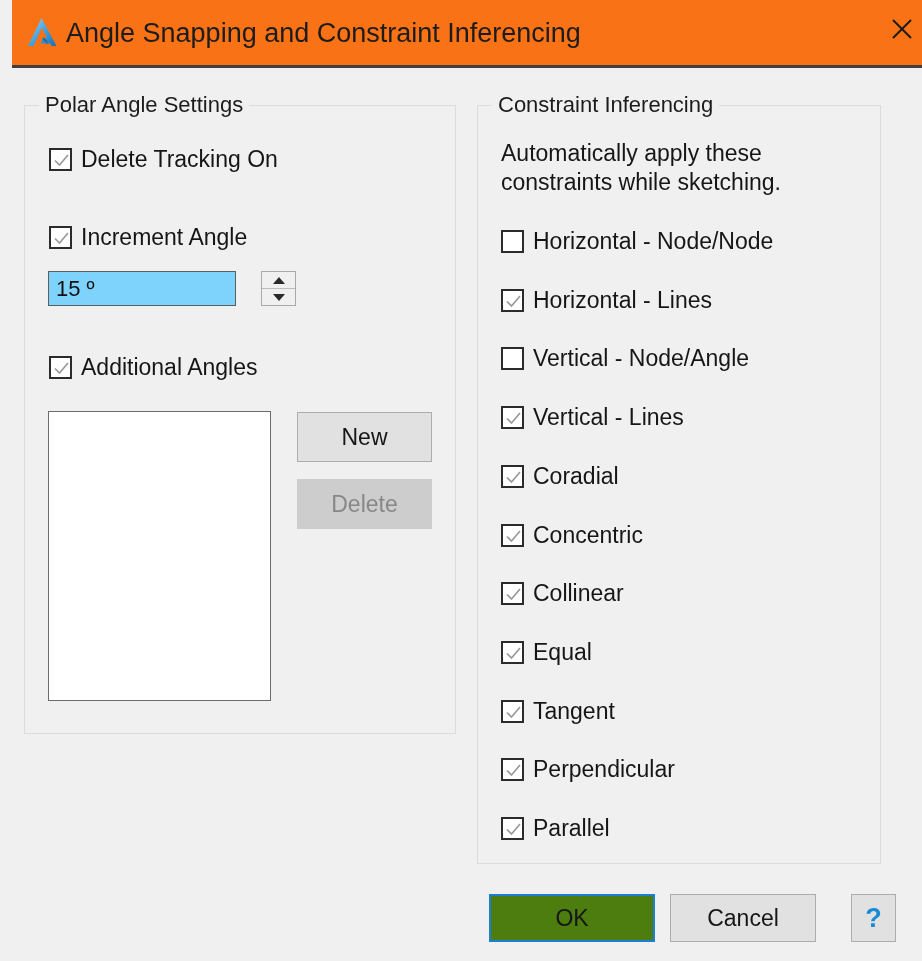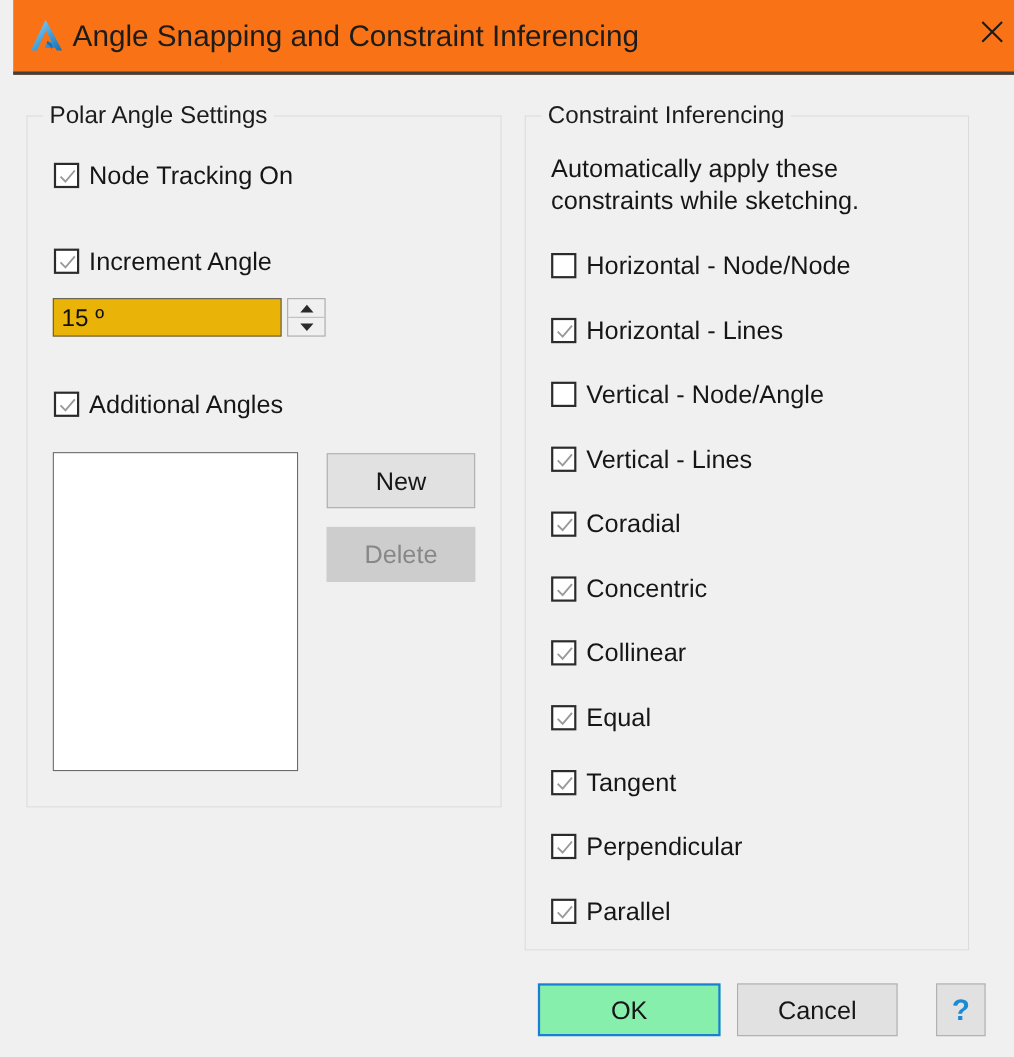--- a/index.html
+++ b/index.html
@@ -98,22 +98,22 @@
     margin-left: 9px;
     font-size: 23px;
     line-height: 26px;
     color: #161616;
   }
 
   
   .numfield {
     position: absolute;
     left: 48px; top: 271px;
-    width: 208px; height: 35px;
-    background: #eab308;
+    width: 188px; height: 35px;
+    background: #7dd3fc;
     border: 1px solid #5d5d5d;
     box-sizing: border-box;
     font-family: "Liberation Sans", sans-serif;
     font-size: 22px;
     color: #111;
     padding: 0 7px;
     outline: none;
   }
   .spinner {
     position: absolute;
@@ -176,21 +176,21 @@
     color: #878787;
     cursor: default;
   }
   #new-btn    { left: 297px; top: 412px; width: 135px; height: 50px; }
   #delete-btn { left: 297px; top: 479px; width: 135px; height: 50px; }
 
   #ok-btn {
     left: 489px; top: 894px;
     width: 166px; height: 48px;
     border: 2px solid #1a7fd4;
-    background: #86efac;
+    background: #4d7c0f;
   }
   #cancel-btn {
     left: 670px; top: 894px;
     width: 146px; height: 48px;
   }
   #help-btn {
     left: 851px; top: 894px;
     width: 45px; height: 48px;
     color: #1a8ad4;
     font-size: 27px;
@@ -235,21 +235,21 @@
 
 <div class="groupbox" id="polar-group">
   <span class="group-legend">Polar Angle Settings</span>
 
   <div class="checkrow" style="left:24px; top:40px;">
     <span class="cbox">
       <svg width="19" height="19" viewBox="0 0 19 19">
         <polyline points="3,9.5 7.5,14 16,4" fill="none" stroke="#9a9a9a" stroke-width="1.7"></polyline>
       </svg>
     </span>
-    <span class="clabel">Node Tracking On</span>
+    <span class="clabel">Delete Tracking On</span>
   </div>
 
   <div class="checkrow" style="left:24px; top:118px;">
     <span class="cbox">
       <svg width="19" height="19" viewBox="0 0 19 19">
         <polyline points="3,9.5 7.5,14 16,4" fill="none" stroke="#9a9a9a" stroke-width="1.7"></polyline>
       </svg>
     </span>
     <span class="clabel">Increment Angle</span>
   </div>

